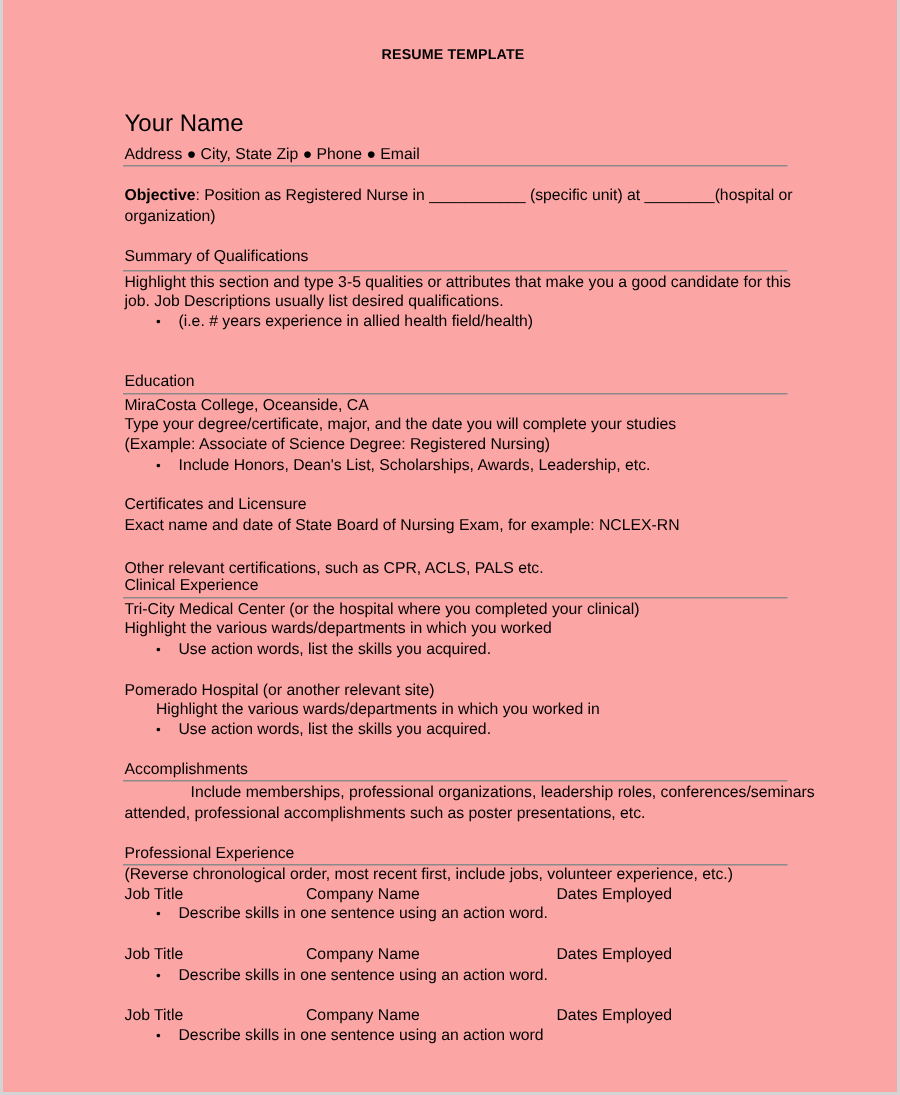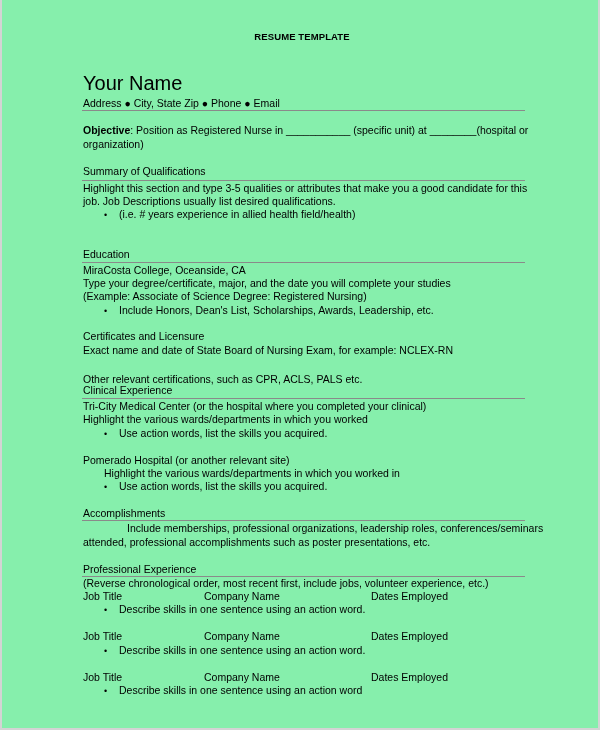--- a/index.html
+++ b/index.html
@@ -1,24 +1,24 @@
 <!DOCTYPE html>
 <html><head>
 <meta charset="utf-8">
 <style>
   html, body { margin: 0; padding: 0; background: #ffffff; }
   body { width: 600px; height: 730px; position: relative; overflow: hidden;
          font-family: "Liberation Sans", sans-serif; color: #000; }
   .page { position: absolute; left: 0; top: 0; width: 596px; height: 728px;
           border-left: 2px solid #d4d4d4; border-right: 2px solid #d4d4d4;
-          border-bottom: 2px solid #d4d4d4; background: #86efac; }
+          border-bottom: 2px solid #d4d4d4; background: #fca5a5; }
   .abs { position: absolute; white-space: nowrap; }
   .doc-title { left: 0; width: 600px; top: 31px; text-align: center; font-size: 9.5px;
                font-weight: bold; letter-spacing: 0.1px; }
-  .name { left: 81px; top: 70px; font-size: 20px; line-height: 26px; }
+  .name { left: 81px; top: 70px; font-size: 16px; line-height: 26px; }
   .contact { left: 81px; top: 97px; font-size: 10.5px; line-height: 13px; }
   .rule { position: absolute; left: 80px; width: 443px; height: 0; border-top: 1.5px solid #8a8a8a; }
   .txt { position: absolute; left: 81px; font-size: 10.5px; line-height: 13px; white-space: nowrap; }
   .bullet { position: absolute; left: 102px; font-size: 10.5px; line-height: 13px; white-space: nowrap; }
   .bullet .dot { display: inline-block; width: 15px; font-size: 9px; }
   .b { font-weight: bold; }
   .col2 { position: absolute; left: 202px; font-size: 10.5px; line-height: 13px; }
   .col3 { position: absolute; left: 369px; font-size: 10.5px; line-height: 13px; }
 </style>
 </head>

